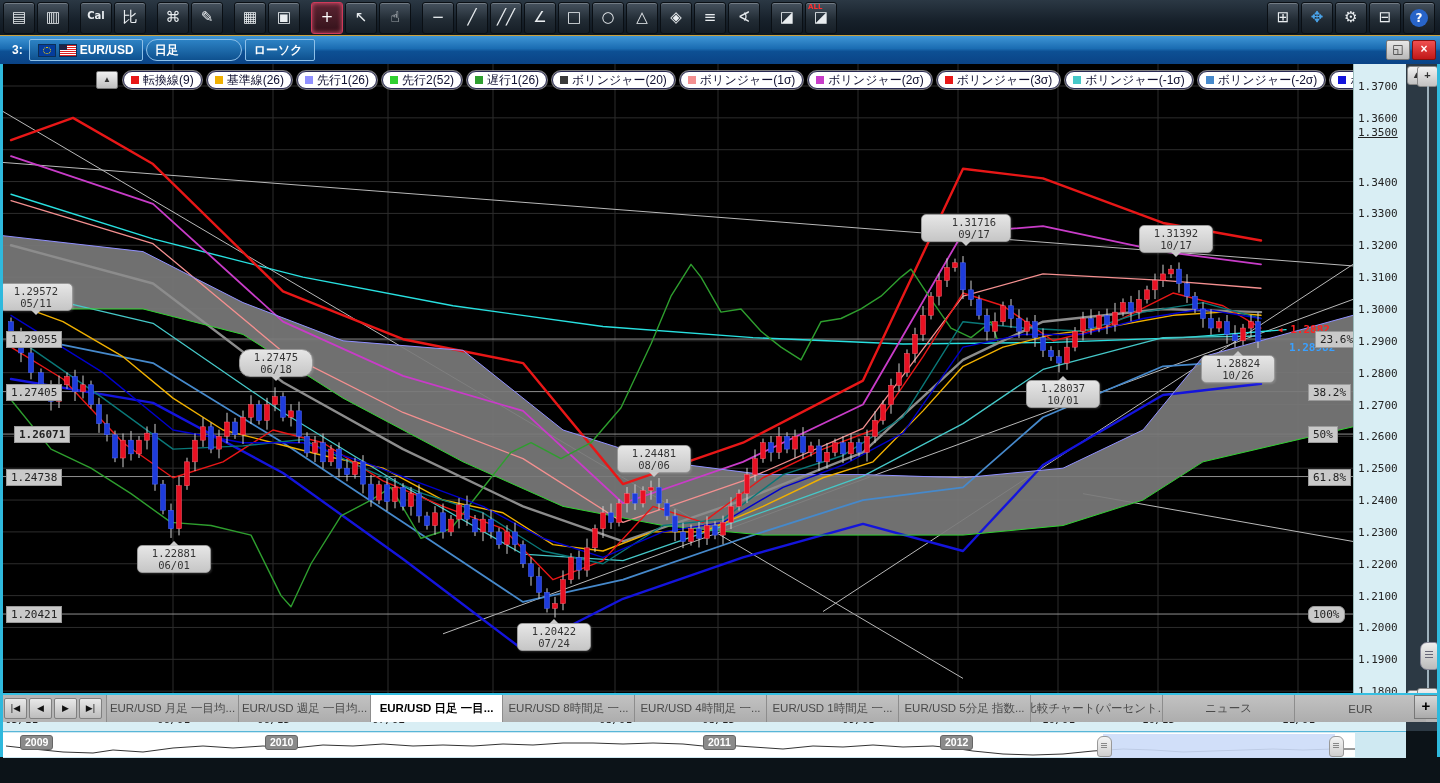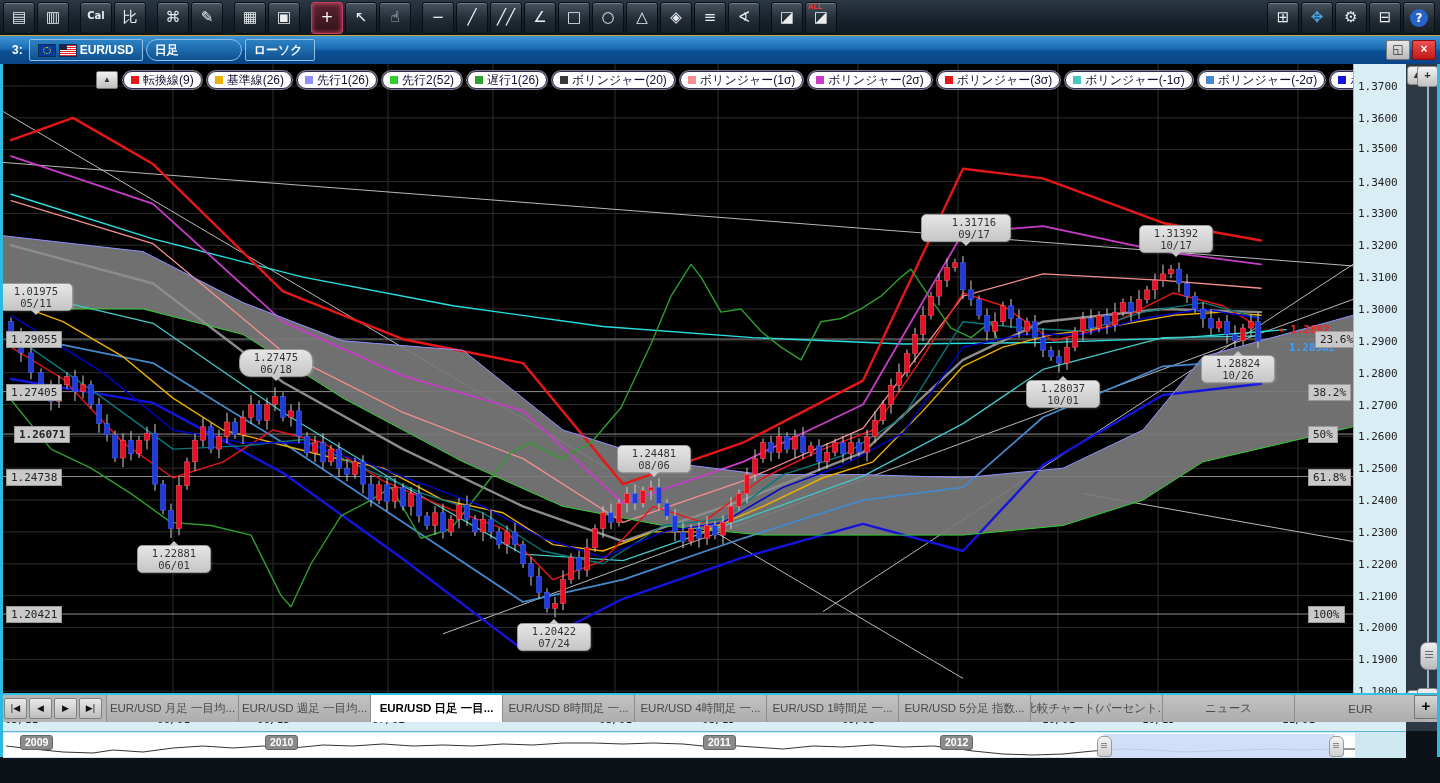--- a/index.html
+++ b/index.html
@@ -567,23 +567,23 @@
       <div id="anno">
           <div class="lbadge" style="left: 3px; top: 267.048px;">1.29055</div>
           <div class="lbadge" style="top: 267.048px; left: 1312px;">23.6%</div>
           <div class="lbadge" style="left: 3px; top: 319.601px;">1.27405</div>
           <div class="lbadge" style="top: 319.601px; left: 1305px;">38.2%</div>
           <div class="lbadge" style="left: 11px; top: 362.089px; font-weight: bold;">1.26071</div>
           <div class="lbadge" style="top: 362.089px; left: 1305px;">50%</div>
           <div class="lbadge" style="left: 3px; top: 404.545px;">1.24738</div>
           <div class="lbadge" style="top: 404.545px; left: 1305px;">61.8%</div>
           <div class="lbadge" style="left: 3px; top: 542.041px;">1.20421</div>
-          <div class="lbadge" style="top: 542.041px; left: 1305px;">100%</div>
+          <div class="lbadge" style="top: 542.041px; left: 1305px; border-radius: 6px;">100%</div>
           <div class="co above" style="left: -4px; top: 218.582px; width: 60px;">
-            <div>1.01975</div>
+            <div>1.29572</div>
             <div>05/11</div>
             <div class="tail"></div>
           </div>
           <div class="co below" style="left: 134px; top: 480.69px; width: 60px;">
             <div>1.22881</div>
             <div>06/01</div>
             <div class="tail"></div>
           </div>
           <div class="co above" style="left: 236px; top: 285.371px; width: 60px; border-radius: 11px;">
             <div>1.27475</div>
@@ -621,21 +621,21 @@
             <div class="tail"></div>
           </div>
           <div class="pricetag" style="color: rgb(255, 34, 34); left: 1274px; top: 259.048px; z-index: 3;">◂ 1.2882</div>
           <div class="pricetag" style="color: rgb(58, 160, 255); left: 1286px; top: 277.048px;">1.28982</div>
         </div>
     </div>
 
     <div class="axis" id="axis">
         <div class="axlabel" style="top: 16px;">1.3700</div>
         <div class="axlabel" style="top: 47.85px;">1.3600</div>
-        <div class="axlabel" style="top: 78px;">1.3500</div>
+        <div class="axlabel" style="top: 62px; text-decoration: underline;">1.3500</div>
         <div class="axlabel" style="top: 111.55px;">1.3400</div>
         <div class="axlabel" style="top: 143.4px;">1.3300</div>
         <div class="axlabel" style="top: 175.25px;">1.3200</div>
         <div class="axlabel" style="top: 207.1px;">1.3100</div>
         <div class="axlabel" style="top: 238.95px;">1.3000</div>
         <div class="axlabel" style="top: 270.8px;">1.2900</div>
         <div class="axlabel" style="top: 302.65px;">1.2800</div>
         <div class="axlabel" style="top: 334.5px;">1.2700</div>
         <div class="axlabel" style="top: 366.35px;">1.2600</div>
         <div class="axlabel" style="top: 398.2px;">1.2500</div>

